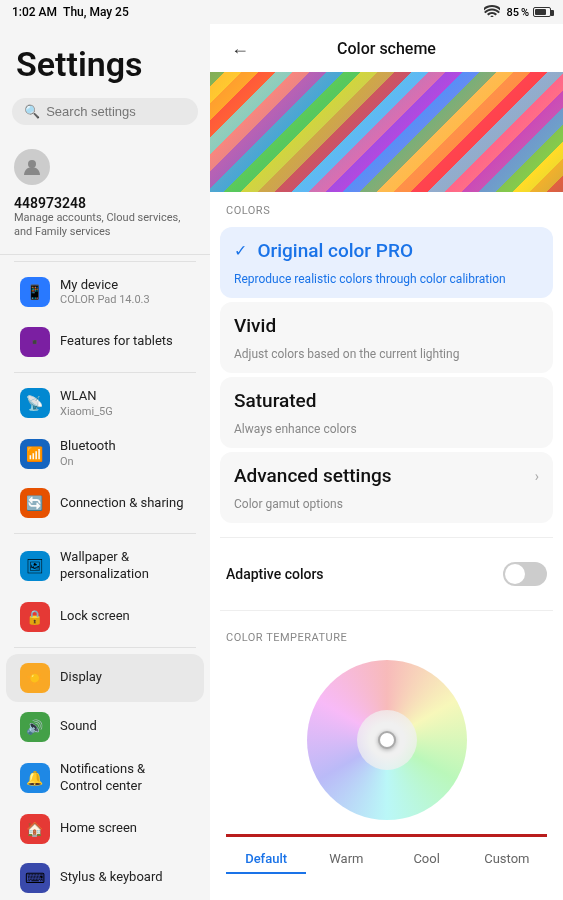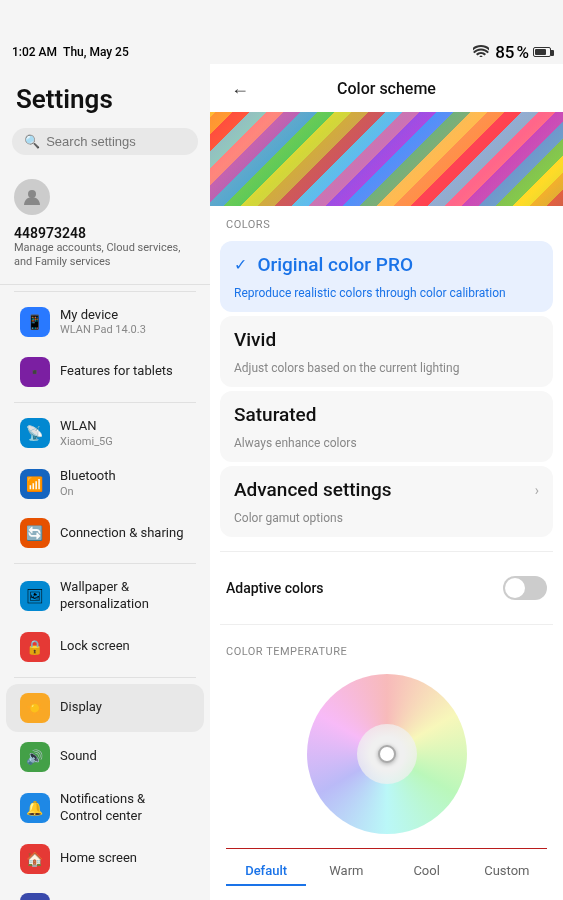--- a/index.html
+++ b/index.html
@@ -15,42 +15,41 @@
     
     .status-bar {
       display: flex;
       justify-content: space-between;
       align-items: center;
       padding: 4px 12px;
       background: #f5f5f5;
       height: 24px;
       font-size: 12px;
       font-weight: 500;
-      margin-top: 40px;
     }
     .status-left { display: flex; align-items: center; gap: 6px; }
     .status-right { display: flex; align-items: center; gap: 6px; }
 
     
     .main-container {
       display: flex;
       flex: 1;
       overflow: hidden;
     }
 
     
     .sidebar {
       width: 210px;
       background: #f5f5f5;
       overflow-y: auto;
       padding: 10px 0;
       flex-shrink: 0;
     }
     .sidebar-title {
-      font-size: 26px;
+      font-size: 34px;
       font-weight: 600;
       padding: 10px 16px 14px;
       color: #111;
     }
     .search-bar {
       margin: 0 12px 14px;
       background: #e8e8e8;
       border-radius: 20px;
       display: flex;
       align-items: center;
@@ -305,21 +304,21 @@
       border: 2px solid #aaa;
       box-shadow: 0 1px 4px rgba(0,0,0,0.3);
       top: 50%;
       left: 50%;
       transform: translate(-50%, -50%);
     }
 
     
     .temp-tabs {
       display: flex;
-      border-top: 1px solid #b91c1c;
+      border-top: 3px solid #b91c1c;
       padding: 8px 0 4px;
     }
     .temp-tab {
       flex: 1;
       text-align: center;
       padding: 6px 4px;
       font-size: 13px;
       color: #666;
       cursor: pointer;
     }
@@ -343,21 +342,21 @@
   </div>
   <div class="status-right">
     <span>
       <svg width="16" height="12" viewBox="0 0 16 12" fill="none">
         <path d="M8 10.5a1.5 1.5 0 110 3 1.5 1.5 0 010-3z" fill="#333"></path>
         <path d="M8 7C6 7 4.2 7.8 3 9.1l1.4 1.4C5.3 9.6 6.6 9 8 9s2.7.6 3.6 1.5L13 9.1C11.8 7.8 10 7 8 7z" fill="#333"></path>
         <path d="M8 3.5C4.9 3.5 2.1 4.8 0.1 6.9L1.5 8.3C3.1 6.6 5.4 5.5 8 5.5s4.9 1.1 6.5 2.8l1.4-1.4C13.9 4.8 11.1 3.5 8 3.5z" fill="#333"></path>
         <path d="M8 0C3.6 0 .6 1.7-1.5 4.3l1.4 1.4C2 3.4 4.8 2 8 2s6 1.4 8.1 3.7l1.4-1.4C15.4 1.7 12.4 0 8 0z" fill="#333"></path>
       </svg>
     </span>
-    <span style="font-size:17px; display:flex; align-items:center; gap:2px;">
+    <span style="font-size:11px; display:flex; align-items:center; gap:2px;">
       <span>85</span>
       <span>%</span>
       <span style="display:inline-block;width:18px;height:10px;border:1.5px solid #333;border-radius:2px;position:relative;margin-left:2px;">
         <span style="position:absolute;right:-4px;top:2px;width:3px;height:6px;background:#333;border-radius:0 1px 1px 0;"></span>
         <span style="position:absolute;left:1px;top:1px;bottom:1px;width:70%;background:#333;border-radius:1px;"></span>
       </span>
     </span>
   </div>
 </div>
 
@@ -384,21 +383,21 @@
       </div>
     </div>
 
     <div class="sidebar-divider"></div>
 
     <div id="sidebar-items">
         <div class="sidebar-item">
           <div class="sidebar-item-icon" style="background: rgb(41, 121, 255); font-size: 14px; display: flex; align-items: center; justify-content: center;">📱</div>
           <div class="sidebar-item-text">
             <div>My device</div>
-            <div class="sidebar-item-sub">WLAN Pad 14.0.3</div>
+            <div class="sidebar-item-sub">COLOR Pad 14.0.3</div>
           </div>
         </div>
         <div class="sidebar-item">
           <div class="sidebar-item-icon" style="background: rgb(123, 31, 162); font-size: 14px; display: flex; align-items: center; justify-content: center;">▪️</div>
           <div class="sidebar-item-text">
             <div>Features for tablets</div>
           </div>
         </div>
         <div class="sidebar-divider"></div>
         <div class="sidebar-item">

